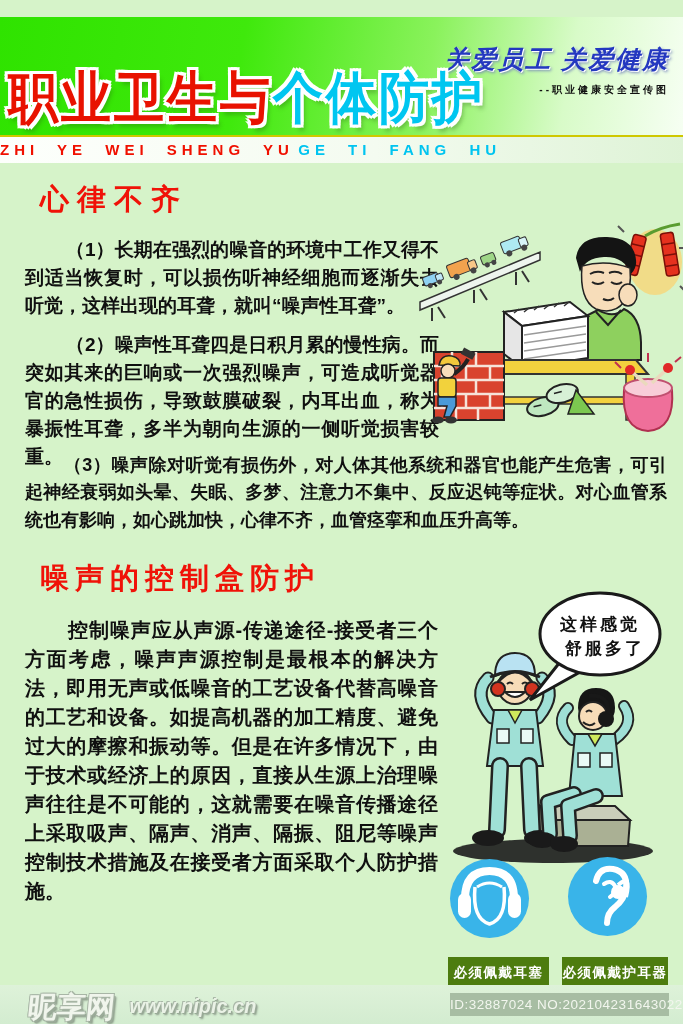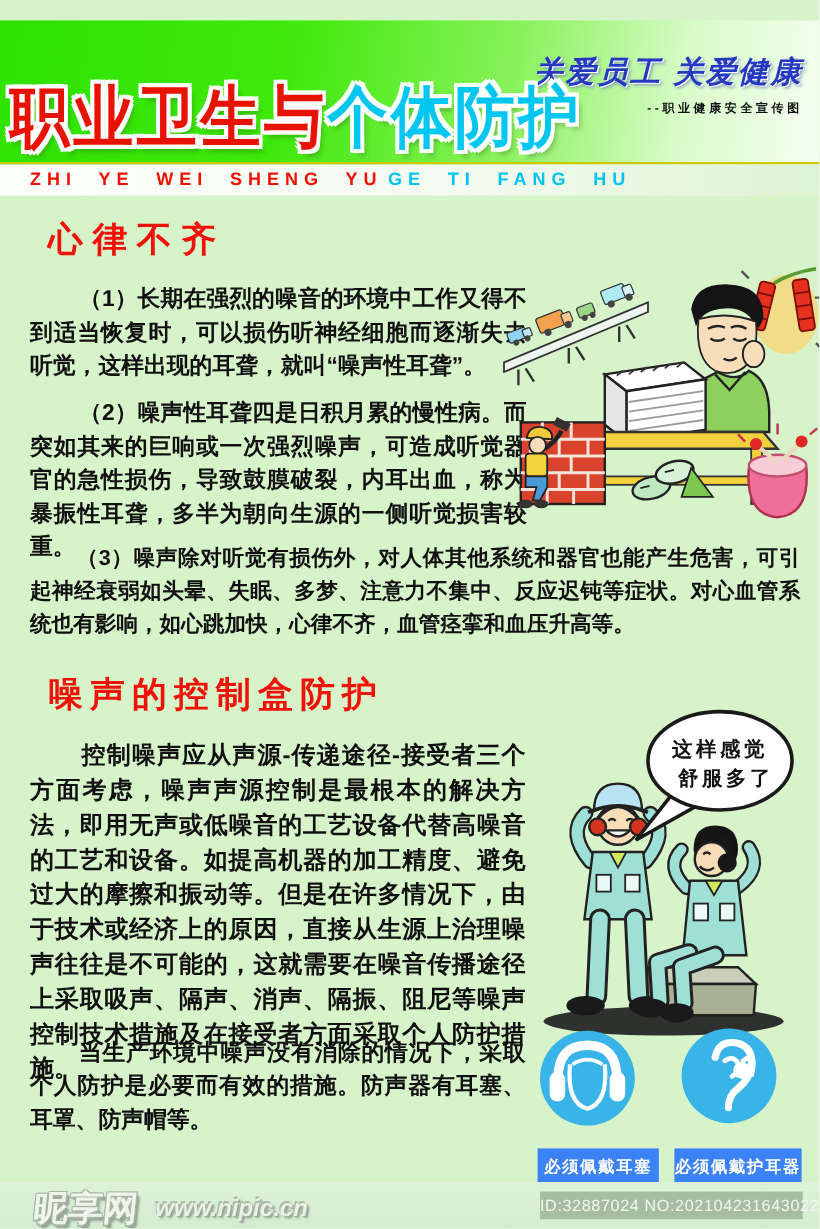--- a/index.html
+++ b/index.html
@@ -32,21 +32,21 @@
   .subtitle{
     position:absolute;right:14px;top:66px;
     font-size:10px;font-weight:800;letter-spacing:3px;color:#101010;white-space:nowrap;
   }
   .pinyin-band{
     position:absolute;left:0;top:137px;width:683px;height:26px;
     background:linear-gradient(to right,#fdfffc 0%,#f4fbf0 55%,#def3d6 100%);
     line-height:26px;white-space:nowrap;
   }
   .pinyin-band span{font-size:15px;font-weight:800;letter-spacing:5px;word-spacing:9px;}
-  .py-red{color:#f01000;margin-left:25px;}
+  .py-red{color:#f01000;}
   .py-cyan{color:#00c4f0;}
   
   .sec-title{
     position:absolute;left:40px;color:#f01208;font-weight:800;
     font-size:29px;letter-spacing:8px;white-space:nowrap;
   }
   #sec1-title{top:180px;}
   #sec2-title{top:559px;letter-spacing:6px;}
   .para{
     position:absolute;left:25px;color:#101010;font-weight:700;
@@ -60,21 +60,21 @@
   
   .illus{position:absolute;}
   #illus1{left:418px;top:222px;}
   #illus2{left:428px;top:588px;}
   
   .sign{position:absolute;}
   #sign1{left:448px;top:857px;}
   #sign2{left:566px;top:855px;}
   .sign-label{
     position:absolute;height:31px;line-height:31px;text-align:center;
-    background:#3b82f6;color:#ffffff;font-size:13.5px;font-weight:700;letter-spacing:1.5px;
+    background:#4d7c0f;color:#ffffff;font-size:13.5px;font-weight:700;letter-spacing:1.5px;
   }
   #sign-label1{left:448px;top:957px;width:101px;}
   #sign-label2{left:562px;top:957px;width:106px;}
   
   .footer{
     position:absolute;left:0;top:985px;width:683px;height:39px;
     background:linear-gradient(#def2d9,#d3ecd0);
   }
   .watermark{position:absolute;left:28px;top:3px;white-space:nowrap;}
   .wm-logo{
@@ -112,21 +112,20 @@
     <span class="py-cyan">GE TI FANG HU</span>
   </div>
 
   <div id="sec1-title" class="sec-title">心律不齐</div>
   <div id="para1" class="para">（1）长期在强烈的噪音的环境中工作又得不到适当恢复时，可以损伤听神经细胞而逐渐失去听觉，这样出现的耳聋，就叫“噪声性耳聋”。</div>
   <div id="para2" class="para">（2）噪声性耳聋四是日积月累的慢性病。而突如其来的巨响或一次强烈噪声，可造成听觉器官的急性损伤，导致鼓膜破裂，内耳出血，称为暴振性耳聋，多半为朝向生源的一侧听觉损害较重。</div>
   <div id="para3" class="para">（3）噪声除对听觉有损伤外，对人体其他系统和器官也能产生危害，可引起神经衰弱如头晕、失眠、多梦、注意力不集中、反应迟钝等症状。对心血管系统也有影响，如心跳加快，心律不齐，血管痉挛和血压升高等。</div>
 
   <div id="sec2-title" class="sec-title">噪声的控制盒防护</div>
   <div id="para4" class="para">控制噪声应从声源-传递途径-接受者三个方面考虑，噪声声源控制是最根本的解决方法，即用无声或低噪音的工艺设备代替高噪音的工艺和设备。如提高机器的加工精度、避免过大的摩擦和振动等。但是在许多情况下，由于技术或经济上的原因，直接从生源上治理噪声往往是不可能的，这就需要在噪音传播途径上采取吸声、隔声、消声、隔振、阻尼等噪声控制技术措施及在接受者方面采取个人防护措施。</div>
-  <div id="para5" class="para">当生产环境中噪声没有消除的情况下，采取个人防护是必要而有效的措施。防声器有耳塞、耳罩、防声帽等。</div>
 
   <svg id="illus1" class="illus" width="265" height="232" viewBox="0 0 265 232">
 
     <g>
       <polygon points="2,80 122,30 122,38 2,88" fill="#eef5ee" stroke="#333" stroke-width="1.5"></polygon>
       <path d="M14,86 v13 M20,85 l7,11 M56,68 v13 M62,67 l7,11 M98,50 v13 M104,49 l7,11" stroke="#333" stroke-width="2" fill="none"></path>
       <g transform="translate(4,56) rotate(-21)">
         <rect width="16" height="9" rx="2" fill="#8fd2f2" stroke="#333"></rect>
           <rect x="13" y="2" width="7" height="7" rx="1.5" fill="#bfe8f8" stroke="#333"></rect>
         <circle cx="5" cy="10" r="2.5" fill="#444"></circle>

